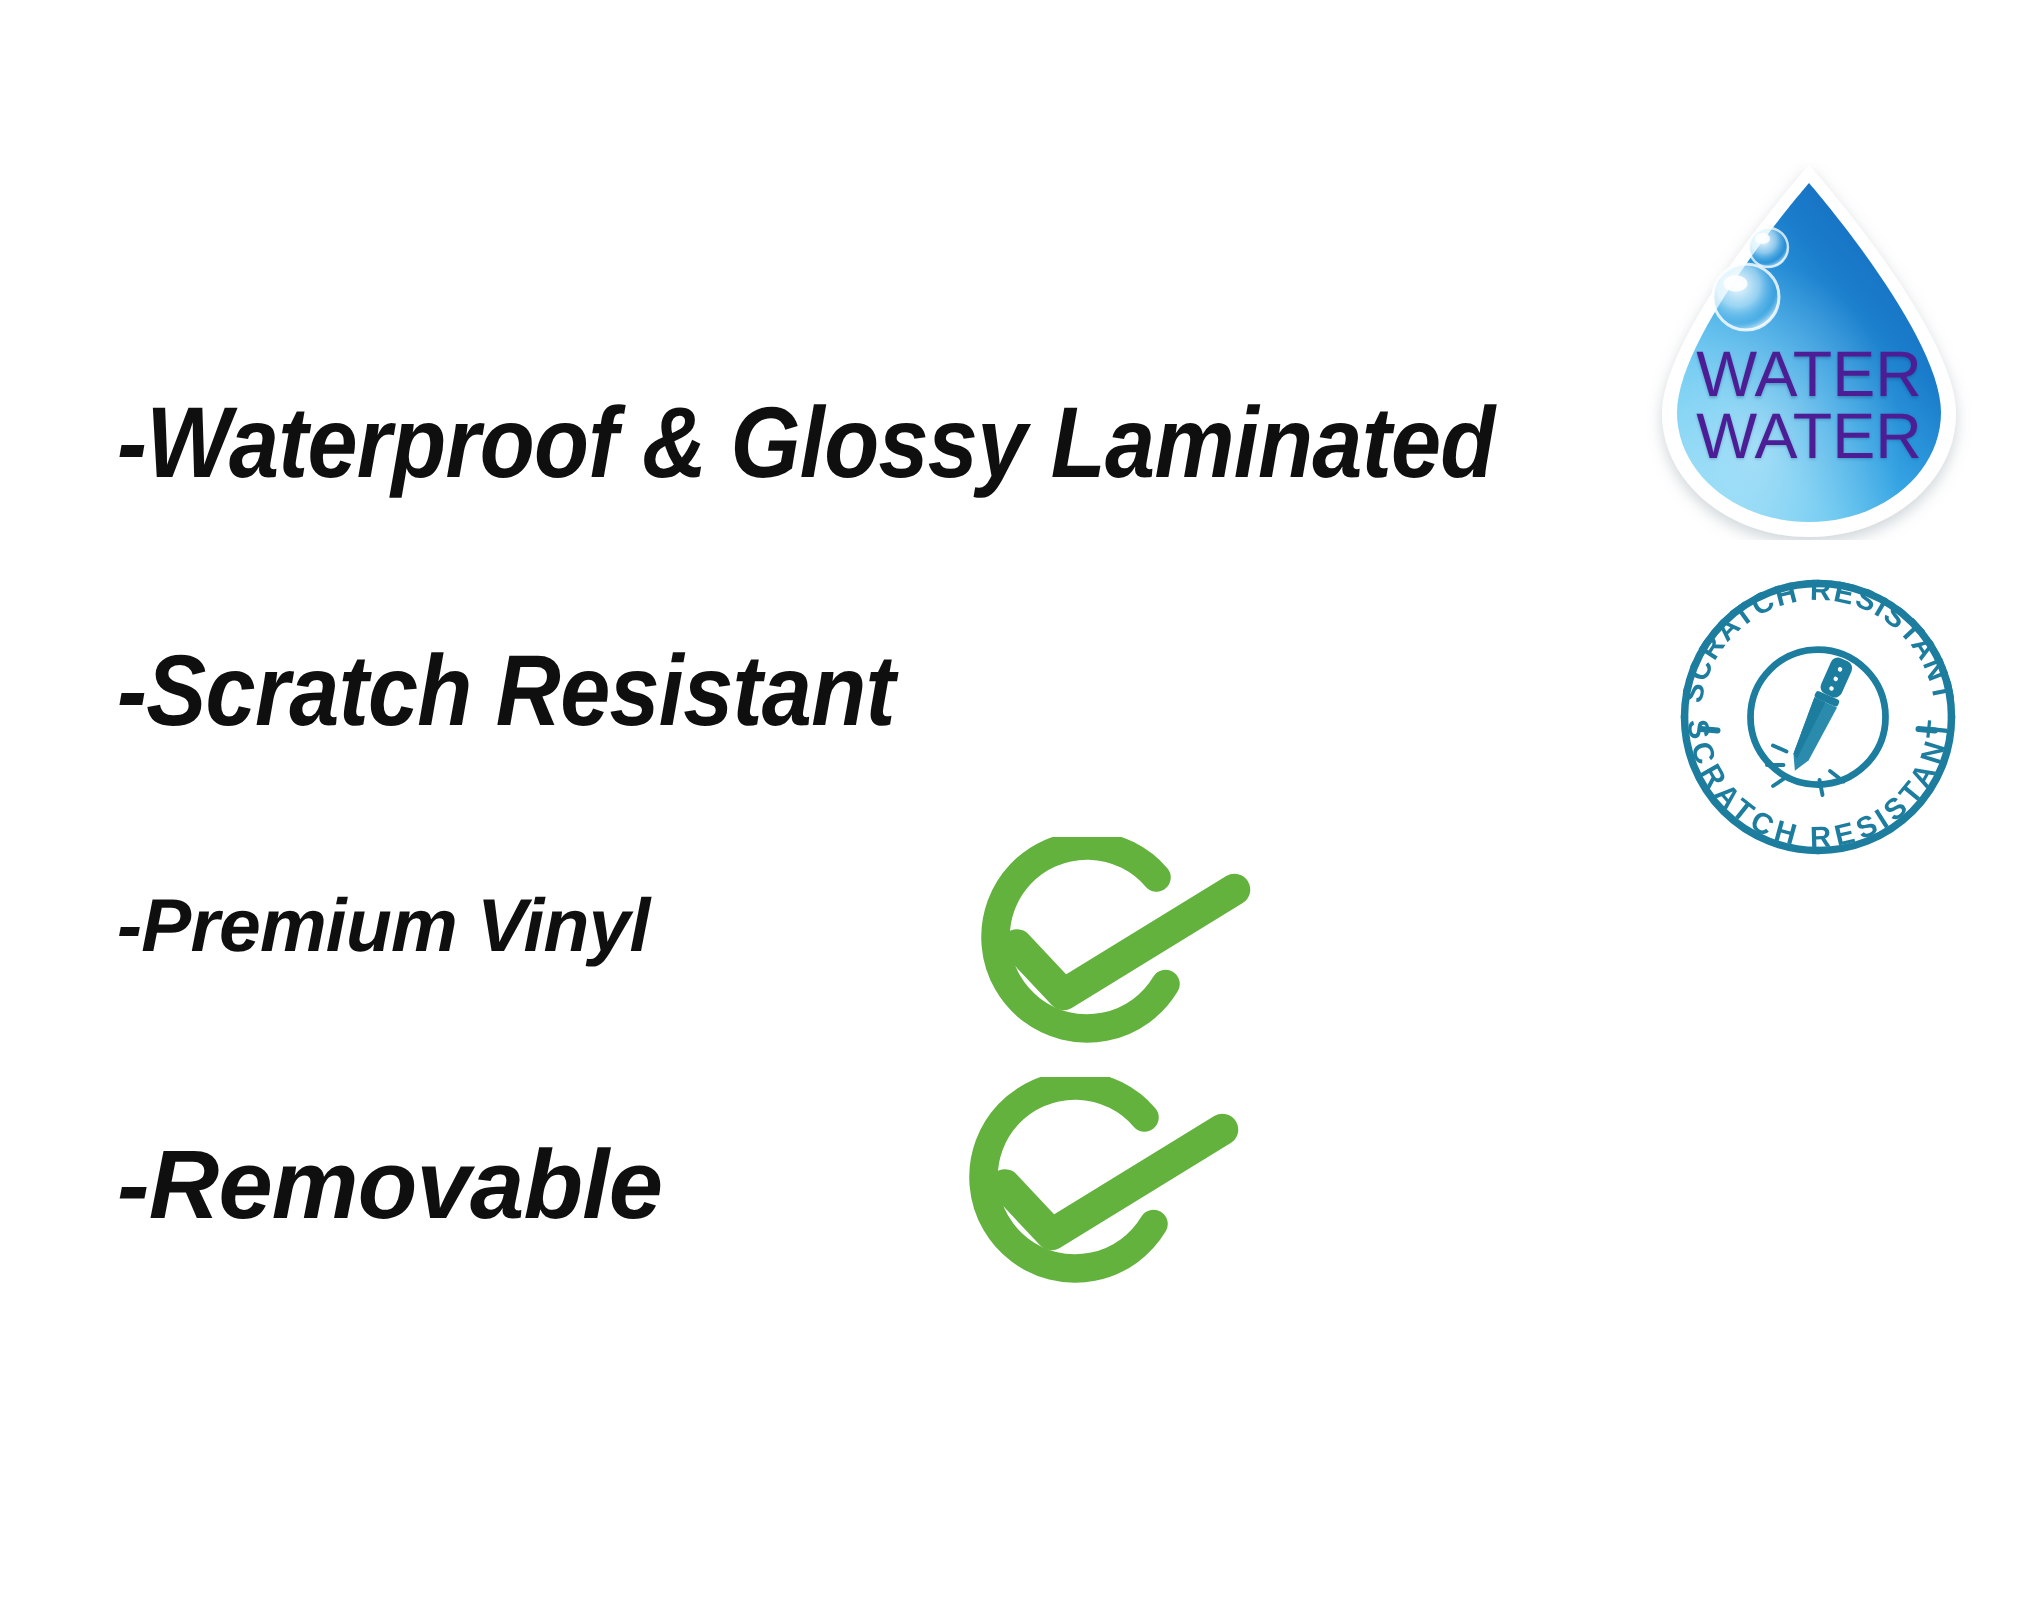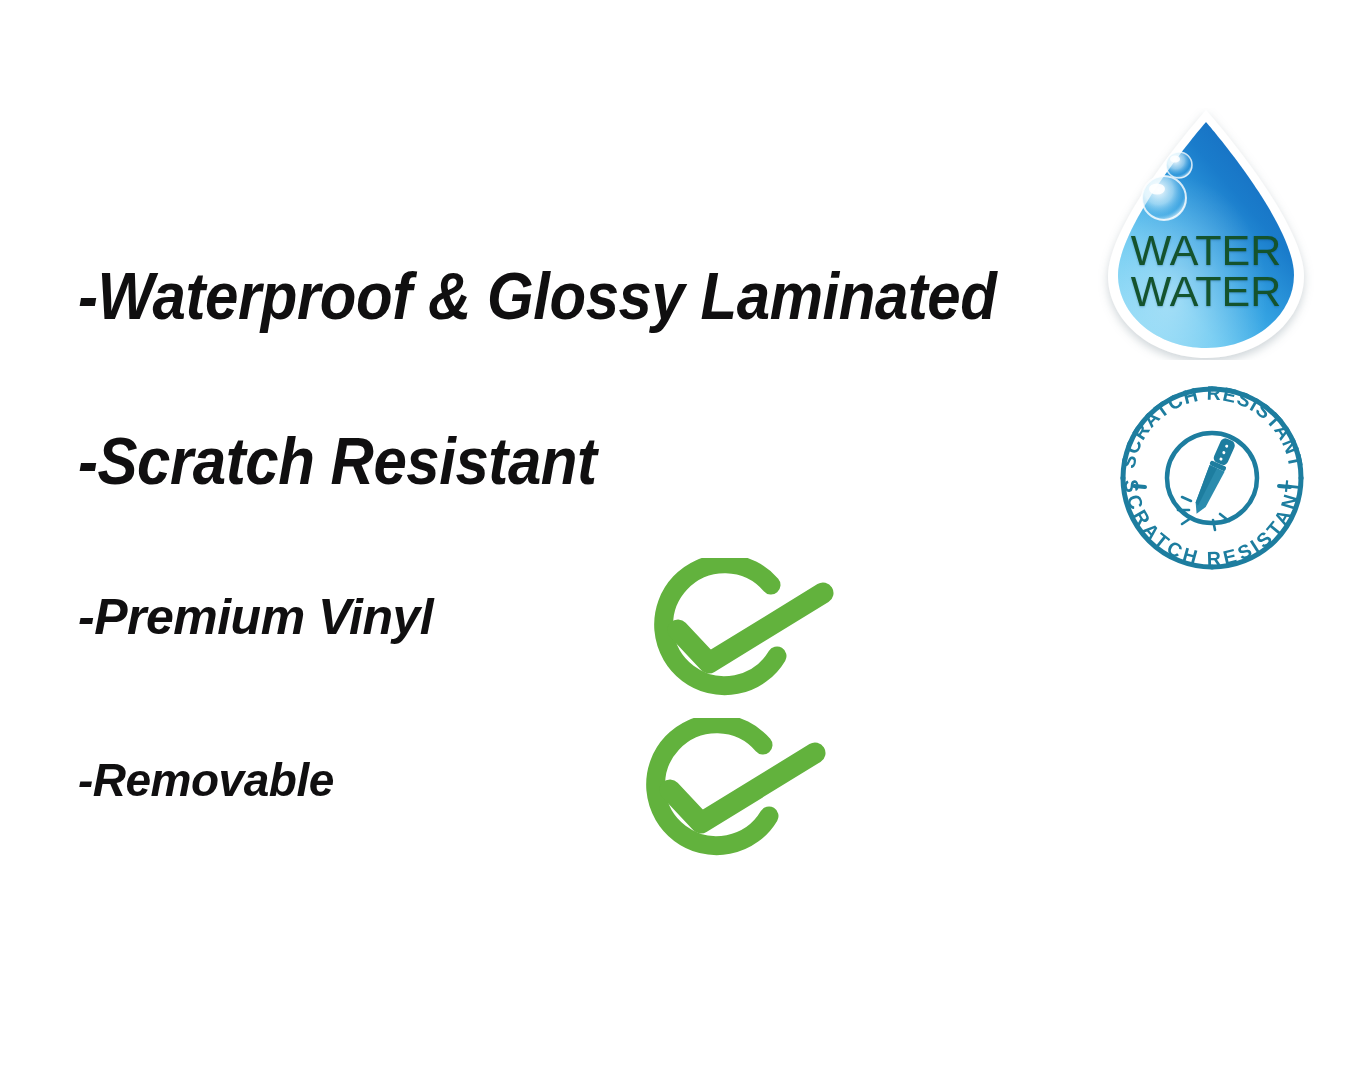--- a/index.html
+++ b/index.html
@@ -31,39 +31,39 @@
     letter-spacing: -0.5px;
     line-height: 1;
   }
   .feature-line.condensed {
     transform: scaleX(0.895);
     transform-origin: left center;
   }
   #feature-0 { top: 262px; font-size: 67px; }
   #feature-1 { top: 427px; font-size: 67px; }
   #feature-2 { top: 592px; font-size: 50px; }
-  #feature-3 { top: 757px; font-size: 46px; }
+  #feature-3 { top: 757px; font-size: 65px; }
 
   
   #waterproof-badge {
     position: absolute;
     left: 1098px;
     top: 108px;
     width: 216px;
     height: 252px;
   }
   #waterproof-badge svg { display: block; width: 100%; height: 100%; }
 
   .drop-label {
     position: absolute;
     left: 0;
     top: 122px;
     width: 216px;
     text-align: center;
-    color: #14532d;
+    color: #4c1d95;
     font-family: "Liberation Sans", sans-serif;
     font-weight: normal;
     font-size: 43px;
     line-height: 0.96;
     letter-spacing: 0px;
     pointer-events: none;
     text-shadow: 0 1px 2px rgba(8,60,110,0.30);
   }
   .drop-label .l1 { display: block; }
   .drop-label .l2 { display: block; }

